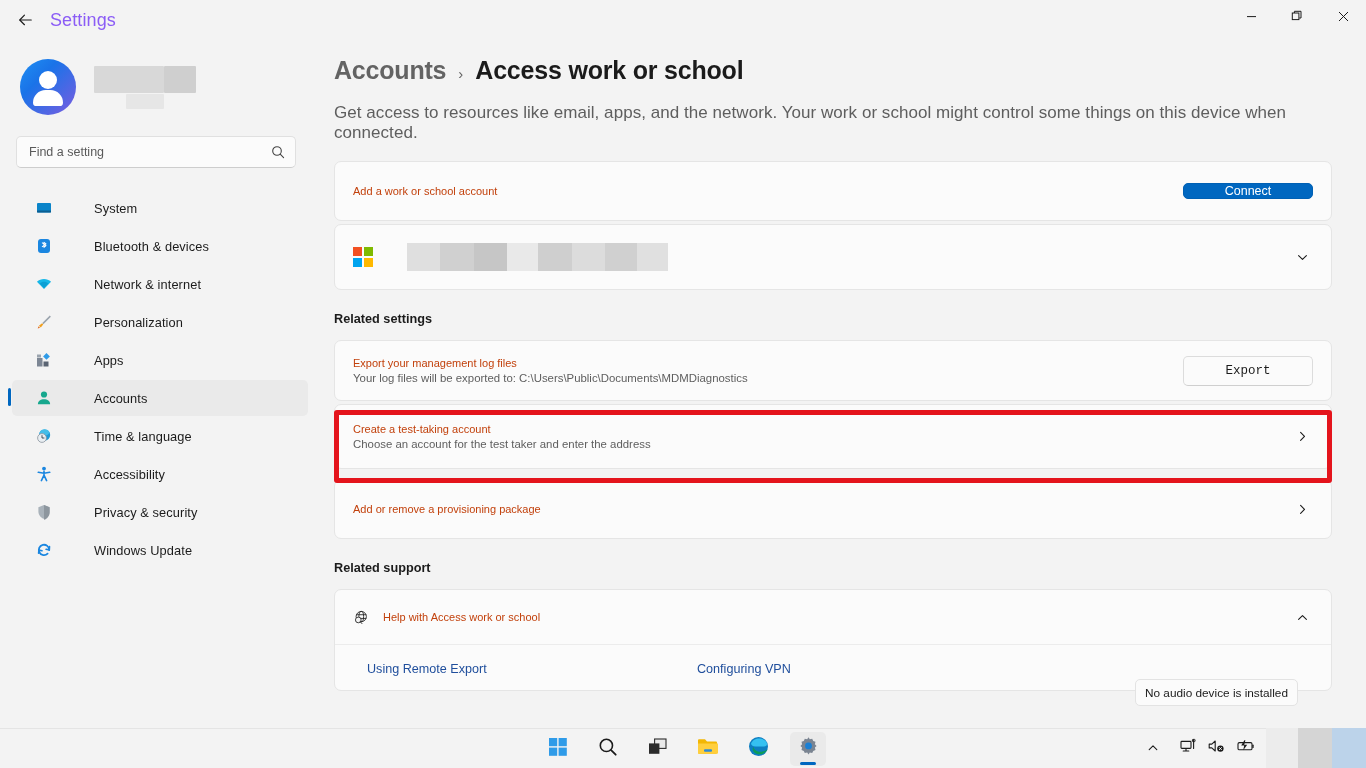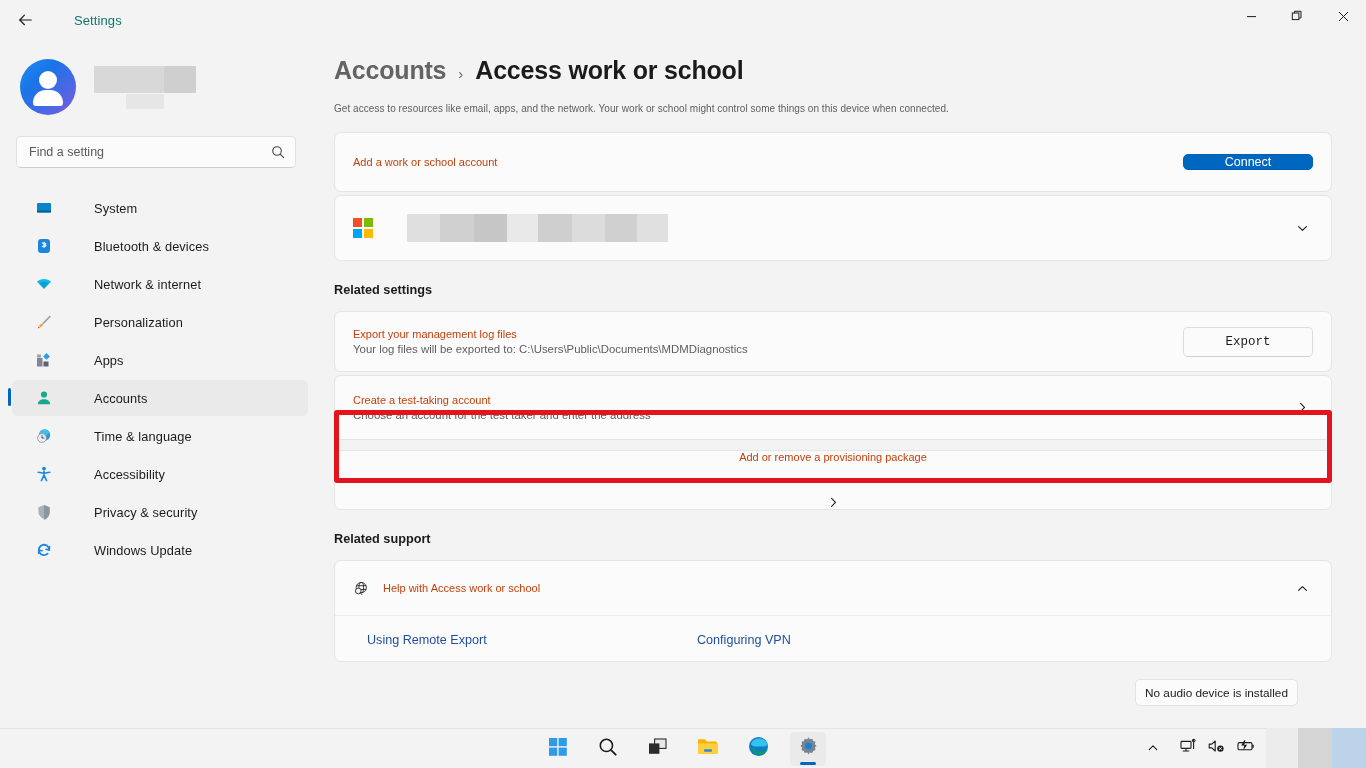--- a/index.html
+++ b/index.html
@@ -18,21 +18,21 @@
     position: absolute; top: 0; left: 0; width: 1366px; height: 40px;
     display: flex; align-items: center;
   }
   .back-btn {
     width: 34px; height: 30px; margin-left: 8px;
     display: flex; align-items: center; justify-content: center;
     border-radius: 5px; color: #1b1b1b;
   }
   .back-btn svg { display: block; }
   .win-title {
-    margin-left: 32px; font-size: 13px; color: #0f766e; letter-spacing: .1px;
+    margin-left: 8px; font-size: 18px; color: #8b5cf6; letter-spacing: .1px;
   }
   .win-controls { position: absolute; right: 0; top: 0; display: flex; height: 32px; }
   .wc {
     width: 46px; height: 32px; display: flex; align-items: center; justify-content: center;
     color: #1b1b1b;
   }
 
   
   .sidebar {
     position: absolute; left: 0; top: 40px; width: 320px; height: 690px;
@@ -85,21 +85,21 @@
 
   
   .content {
     position: absolute; left: 320px; top: 40px; width: 1046px; height: 690px;
     overflow: hidden;
   }
   .crumbs { display: flex; align-items: baseline; padding: 16px 0 0 14px; }
   .crumb-parent { font-size: 25px; color: #636363; font-weight: 600; letter-spacing: -.2px; }
   .crumb-sep { font-size: 15px; color: #636363; margin: 0 12px; }
   .crumb-current { font-size: 25px; color: #1b1b1b; font-weight: 600; letter-spacing: -.2px; }
-  .page-desc { font-size: 10px; color: #5e5e5e; padding: 18px 0 0 14px; letter-spacing: .05px; }
+  .page-desc { font-size: 17px; color: #5e5e5e; padding: 18px 0 0 14px; letter-spacing: .05px; }
 
   .card {
     position: relative; margin: 0 0 0 14px; width: 998px;
     background: #fbfbfb; border: 1px solid #e5e5e5; border-radius: 7px;
   }
   .card + .card { margin-top: 3px; }
   .row { display: flex; align-items: center; padding: 0 18px; min-height: 58px; }
   .row-main { flex: 1; min-width: 0; }
   .row-title { font-size: 11px; color: #c2410c; }
   .row-sub { font-size: 11.4px; color: #5e5e5e; margin-top: 3px; }
@@ -406,21 +406,21 @@
         </div>
         <div class="chev">
           <svg width="13" height="13" viewBox="0 0 13 13" fill="none">
               <path d="M4.6 2.4l3.9 4-3.9 4" stroke="#1b1b1b" stroke-width="1.1" stroke-linecap="round" stroke-linejoin="round"></path>
             </svg>
         </div>
       </div>
     </div>
 
     <div class="card" style="margin-top:10px;">
-      <div class="row" style="min-height:58px;flex-direction:column;">
+      <div class="row" style="min-height:58px;">
         <div class="row-main">
           <div class="row-title">Add or remove a provisioning package</div>
         </div>
         <div class="chev">
           <svg width="13" height="13" viewBox="0 0 13 13" fill="none">
               <path d="M4.6 2.4l3.9 4-3.9 4" stroke="#1b1b1b" stroke-width="1.1" stroke-linecap="round" stroke-linejoin="round"></path>
             </svg>
         </div>
       </div>
     </div>

